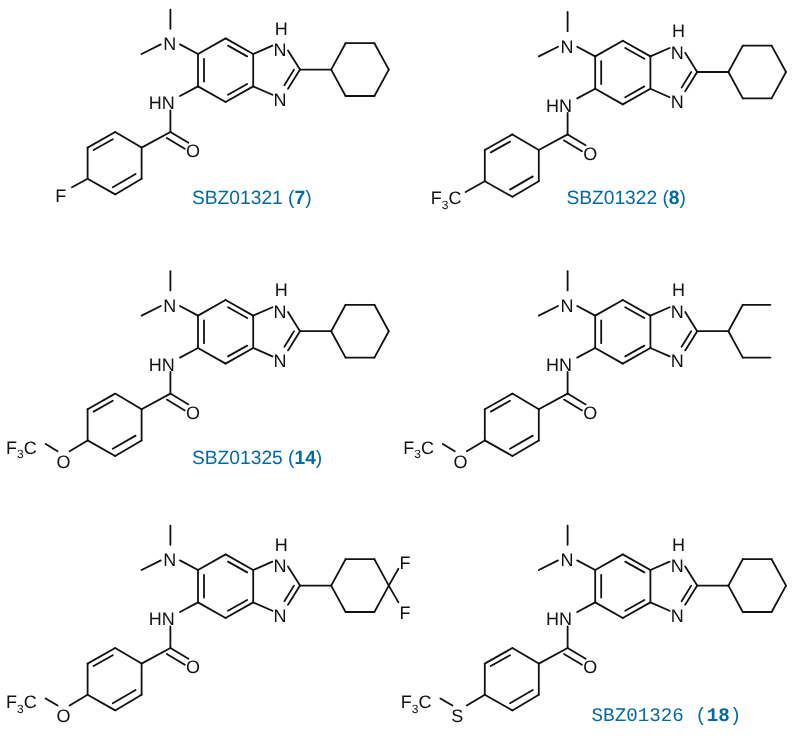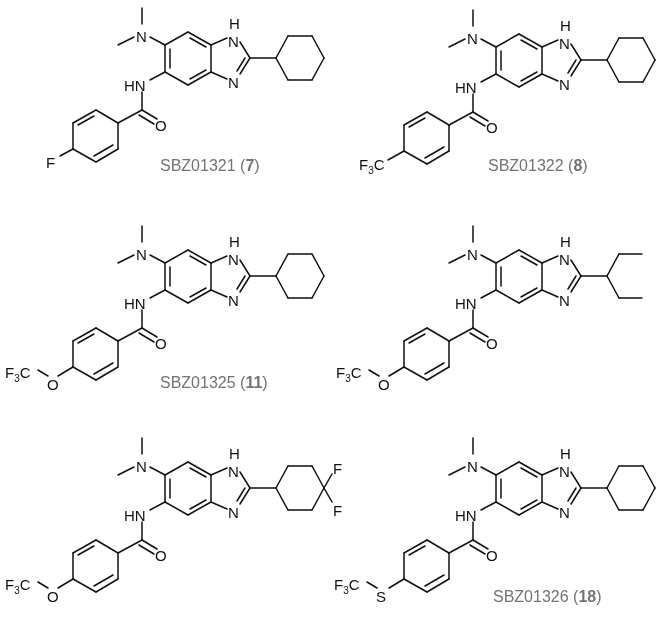--- a/index.html
+++ b/index.html
@@ -2,21 +2,21 @@
 <html><head>
 <meta charset="utf-8">
 <style>
   html, body { margin: 0; padding: 0; background: #ffffff; }
   body { width: 662px; height: 619px; overflow: hidden; position: relative; font-family: "Liberation Sans", sans-serif; }
   #figure { position: absolute; left: 0; top: 0; width: 662px; height: 619px; }
   svg text { font-family: "Liberation Sans", sans-serif; fill: #111; }
   .atom { font-size: 15px; }
   .sub { font-size: 10px; }
   .bond { stroke: #111; stroke-width: 1.5; fill: none; stroke-linecap: round; stroke-linejoin: round; }
-  .panel-label { position: absolute; font-size: 16px; color: #737373; white-space: nowrap; }
+  .panel-label { position: absolute; font-size: 16px; color: #0369a1; white-space: nowrap; }
   .panel-label .num { font-weight: bold; }
   .panel-label sub { font-size: 11px; vertical-align: -3px; }
 </style>
 </head>
 <body>
 
 <div id="figure">
 <svg width="662" height="619" viewBox="0 0 662 619" xmlns="http://www.w3.org/2000/svg">
   <defs>
 
@@ -132,22 +132,22 @@
     <line class="bond" x1="46" y1="158" x2="36" y2="152"></line>
     <text class="atom" x="45" y="172">S</text>
     <text class="atom" x="3" y="160"><tspan>F</tspan><tspan class="sub" dy="4">3</tspan><tspan dy="-4">C</tspan></text>
   </g>
 </svg>
 
 
 <div class="panel-label" style="left:160px; top:157px;">
   <span>SBZ01321 (</span><span class="num">7</span><span>)</span>
 </div>
-<div class="panel-label" style="left:488px; top:157px;">
+<div class="panel-label" style="left:472px; top:157px;">
   <span>SBZ01322 (</span><span class="num">8</span><span>)</span>
 </div>
 <div class="panel-label" style="left:160px; top:374px;">
-  <span>SBZ01325 (</span><span class="num">11</span><span>)</span>
+  <span>SBZ01325 (</span><span class="num">14</span><span>)</span>
 </div>
-<div class="panel-label" style="left:493px; top:588px;">
+<div class="panel-label" style="left:493px; top:588px;font-family:Liberation Mono, monospace;">
   <span>SBZ01326 (</span><span class="num">18</span><span>)</span>
 </div>
 </div>
 
 </body></html>

